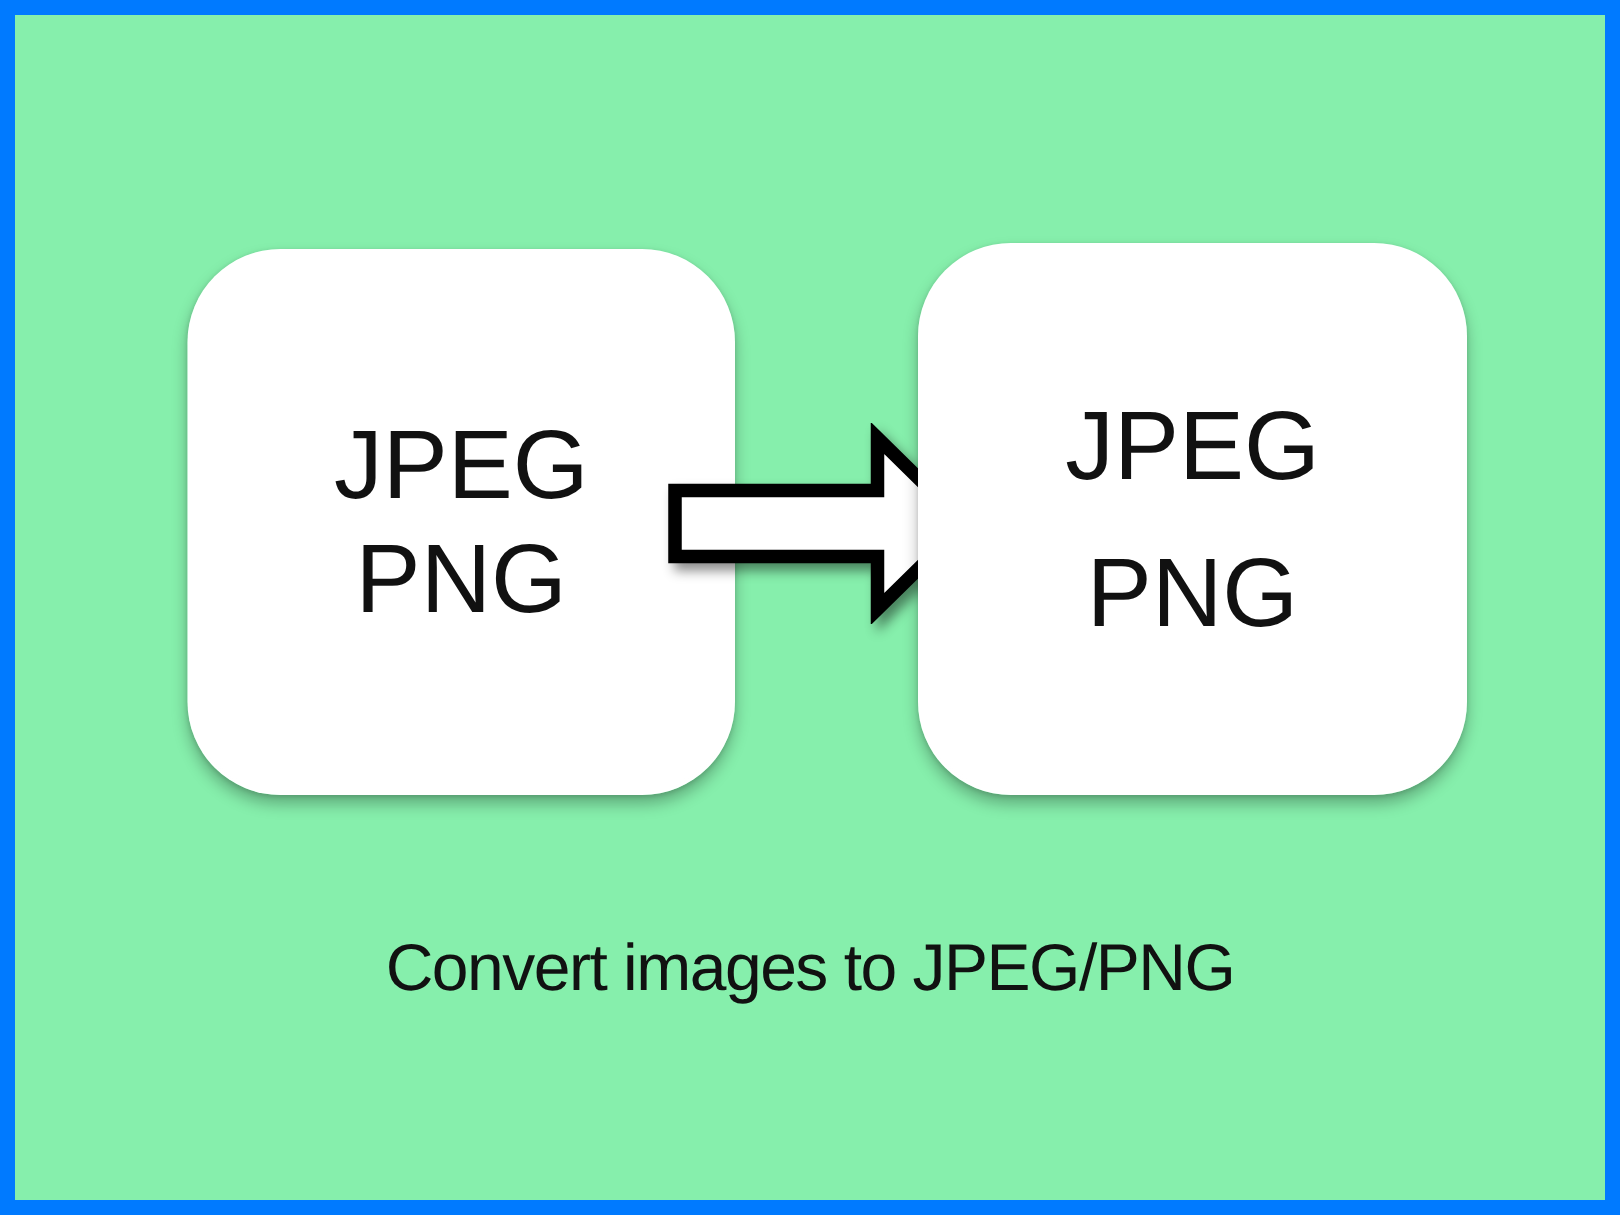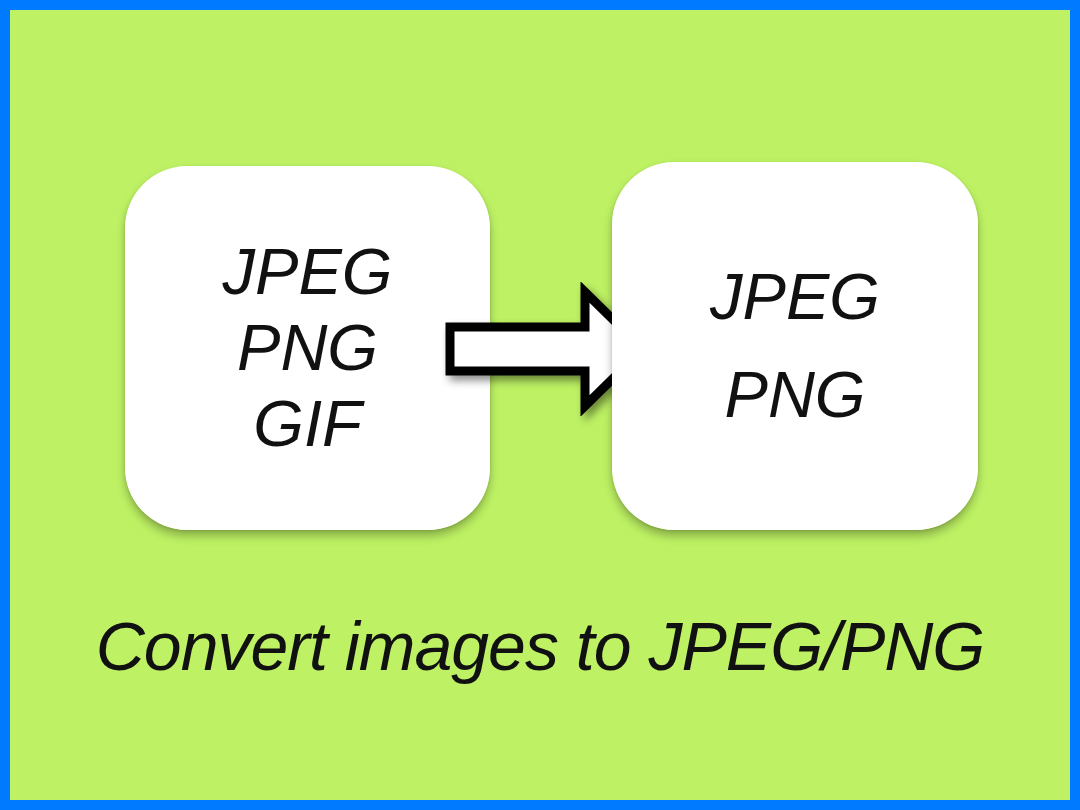--- a/index.html
+++ b/index.html
@@ -60,35 +60,34 @@
     width: 212px;
     height: 134px;
     filter: drop-shadow(4px 5px 4px rgba(0,0,0,0.45));
   }
   .caption {
     position: absolute;
     left: 0;
     right: 0;
     top: 596px;
     text-align: center;
-    font-size: 68px;
+    font-size: 44px;
     line-height: 80px;
     letter-spacing: -1px;
     white-space: nowrap;
   }
 </style>
 </head>
 <body>
 
-<div class="page" style="border-color: rgb(0, 122, 255); background: #bef264; color: rgb(17, 17, 17); font-style: italic;">
+<div class="page" style="border-color: rgb(0, 122, 255); background: #86efac; color: rgb(17, 17, 17);">
 
   <div class="format-box box-source">
     <div class="format-line">JPEG</div>
     <div class="format-line">PNG</div>
-    <div class="format-line">GIF</div>
   </div>
 
   <svg class="arrow-icon" viewBox="0 0 212 134" xmlns="http://www.w3.org/2000/svg">
     <polygon points="12,45 147,45 147,10 205,67 147,124 147,89 12,89" fill="#ffffff" stroke="#000000" stroke-width="9" stroke-linejoin="miter"></polygon>
   </svg>
 
   <div class="format-box box-target">
     <div class="format-line">JPEG</div>
     <div class="format-line">PNG</div>
   </div>

